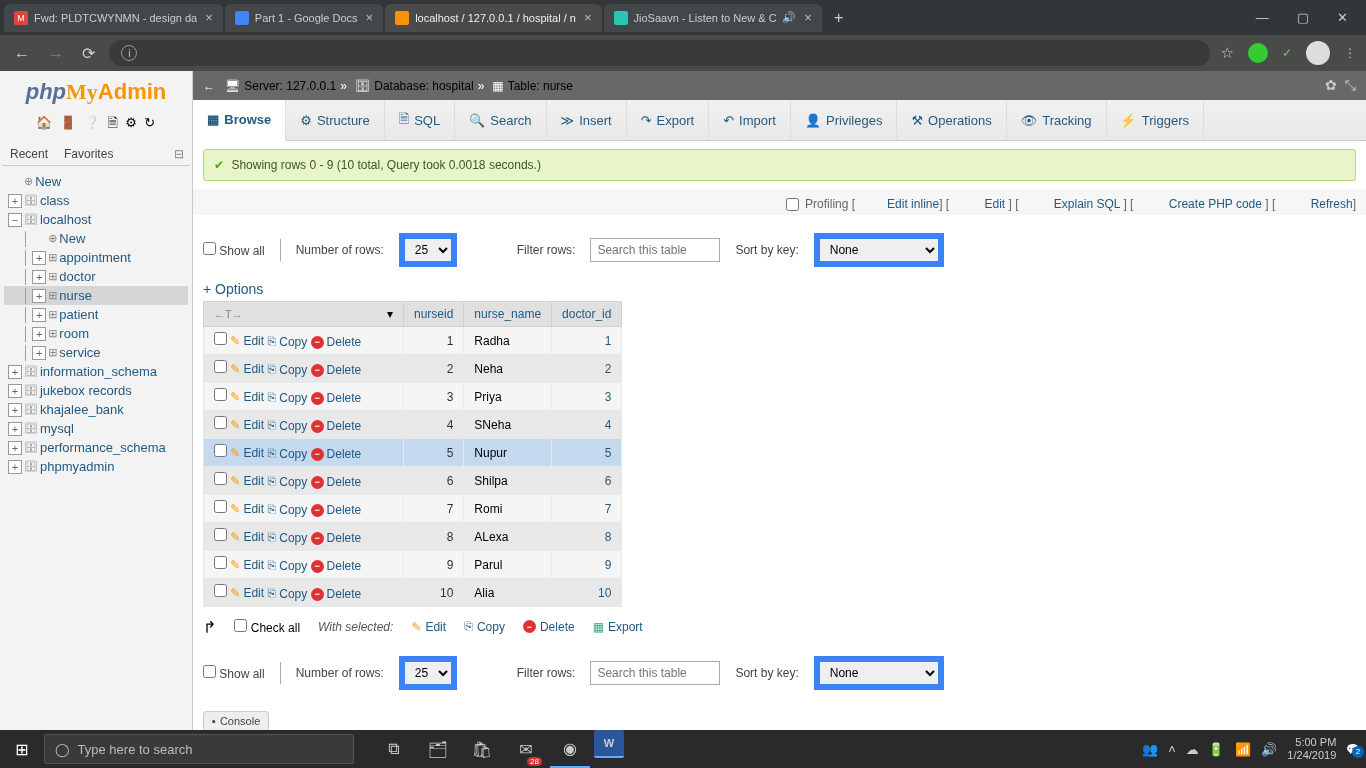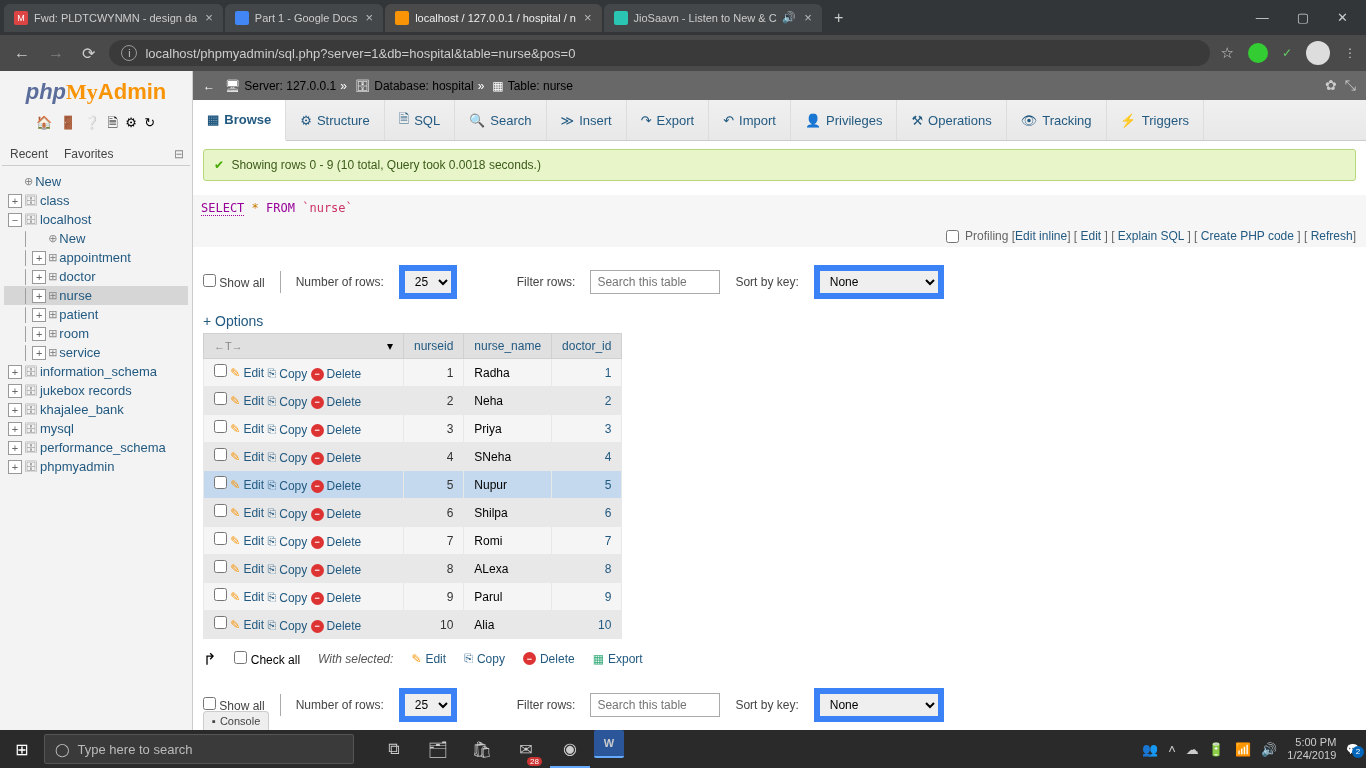--- a/index.html
+++ b/index.html
@@ -61,21 +61,21 @@
 .result-msg { background: #e8f5c8; border: 1px solid #b6d87a; padding: 8px 10px; color: #3a5a1a; border-radius: 3px; font-size: 12px; }
 .result-msg .check { color: #4a0; margin-right: 4px; }
 
 .sql-box { background: #f6f6f6; padding: 6px 8px; margin-top: 6px; font-family: monospace; font-size: 12px; }
 .sql-box .kw-sel { color: #909; border-bottom: 1px dotted #909; }
 .sql-box .kw-from { color: #909; }
 .sql-box .tbl-name { color: #c36; }
 .sql-box .star { color: #c70; }
 
 .sql-actions { text-align: right; padding: 8px 10px 4px; color: #666; font-size: 12px; background: #f6f6f6; }
-.sql-actions a { color: #235a81; text-decoration: none; }
+.sql-actions a { color: #235a81; text-decoration: none; margin-left: 32px; }
 .sql-actions input[type=checkbox] { vertical-align: middle; margin-right: 3px; }
 
 .filter-bar { padding: 10px 0; display: flex; align-items: center; gap: 15px; font-size: 12px; color: #444; }
 .filter-bar .sep { border-left: 1px solid #aaa; height: 22px; }
 .filter-bar input[type=text] { border: 1px solid #aaa; padding: 4px 6px; font-size: 12px; width: 130px; }
 .filter-bar select { border: 6px solid #3b82f6; padding: 3px 6px; font-size: 12px; }
 .filter-bar .sort-sel { width: 130px; }
 
 .options-link { color: #235a81; font-size: 14px; padding: 4px 0; }
 
@@ -147,21 +147,20 @@
     <span>✕</span>
   </div>
 </div>
 
 <div class="addr-bar">
   <span class="nav-btn">←</span>
   <span class="nav-btn" style="opacity:.4">→</span>
   <span class="nav-btn">⟳</span>
   <div class="addr-input">
     <span class="info-i">i</span>
-    <span>localhost/phpmyadmin/sql.php?server=1&amp;db=hospital&amp;table=nurse&amp;pos=0</span>
   </div>
   <div class="addr-right">
     <span class="star-icon">☆</span>
     <span class="ext-icon"></span>
     <span style="color:#6c6">✓</span>
     <span class="user-avatar"></span>
     <span>⋮</span>
   </div>
 </div>
 
@@ -339,26 +338,20 @@
         </div>
       </div>
 
     <div class="content-pad">
       <div class="result-msg">
         <span class="check">✔</span>
         <span>Showing rows 0 - 9 (10 total, Query took 0.0018 seconds.)</span>
       </div>
     </div>
 
-    <div class="sql-box">
-      <span class="kw-sel">SELECT</span>
-      <span class="star">*</span>
-      <span class="kw-from">FROM</span>
-      <span class="tbl-name">`nurse`</span>
-    </div>
 
     <div class="sql-actions">
       <input type="checkbox" style="">
       <span>Profiling</span>
       [<a>Edit inline</a>]
       [ <a>Edit</a> ]
       [ <a>Explain SQL</a> ]
       [ <a>Create PHP code</a> ]
       [ <a>Refresh</a>]
     </div>

